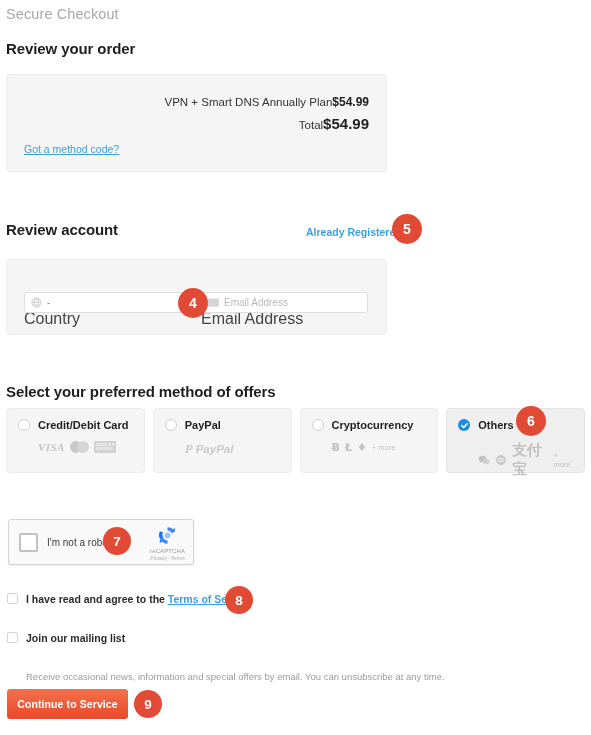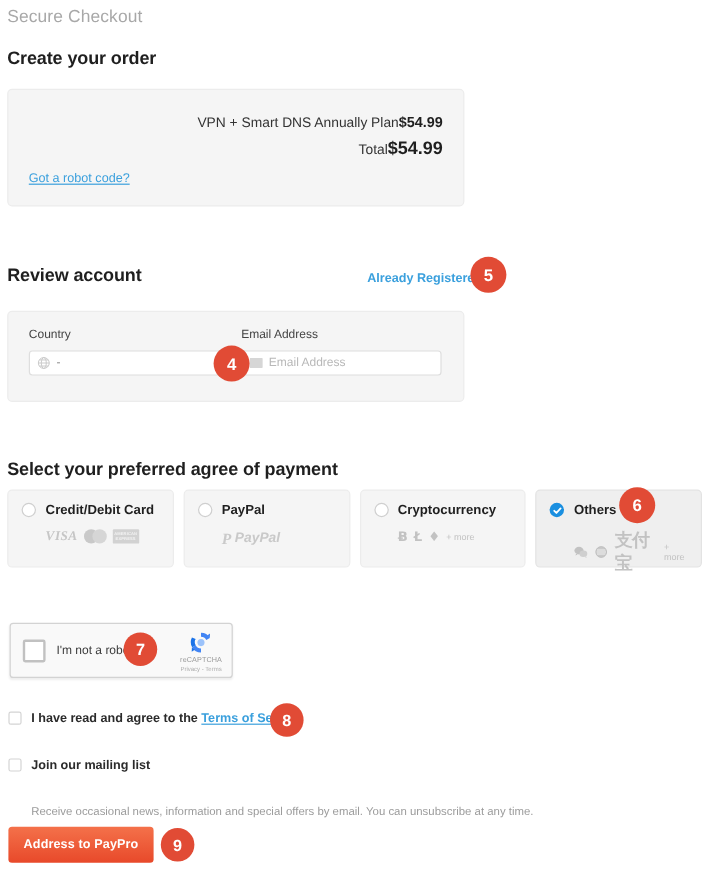--- a/index.html
+++ b/index.html
@@ -59,21 +59,21 @@
 
   
   .already-link {
     position: absolute; left: 306px; top: 226px;
     font-size: 10.5px; color: #3ba0dd; text-decoration: none;
     cursor: pointer; font-weight: 600;
   }
 
   
   .field-label {
-    position: absolute; font-size: 10px; color: #444;
+    position: absolute; font-size: 16px; color: #444; margin-top: 36px;
   }
   #lbl-country { left: 24px; top: 274px; }
   #lbl-email { left: 201px; top: 274px; }
 
   .input-box {
     position: absolute; height: 21px;
     background: #ffffff; border: 1px solid #dedede; border-radius: 3px;
     display: flex; align-items: center; gap: 5px;
     padding: 0 6px;
     font-size: 10px; color: #b0b0b0;
@@ -223,32 +223,32 @@
   #badge-8 { left: 225px; top: 586px; width: 28px; height: 28px; font-size: 13.5px; }
   #badge-9 { left: 134px; top: 690px; width: 28px; height: 28px; font-size: 13.5px; }
 </style>
 </head>
 <body>
 
 <div class="page">
 
   <div class="secure-title">Secure Checkout</div>
 
-  <div class="sec-heading" id="h-review">Create your order</div>
+  <div class="sec-heading" id="h-review">Review your order</div>
 
   <div class="panel" id="order-card">
     <div class="order-row" id="order-row-plan">
       <span class="order-label">VPN + Smart DNS Annually Plan</span>
       <span class="order-amount">$54.99</span>
     </div>
     <div class="order-row" id="order-row-total">
       <span class="order-label">Total</span>
       <span class="order-amount total">$54.99</span>
     </div>
-    <div class="promo-link">Got a robot code?</div>
+    <div class="promo-link">Got a method code?</div>
   </div>
 
   <div class="sec-heading" id="h-create">Review account</div>
 
   <div class="already-link">Already Registered?</div>
 
   <div class="panel" id="account-card"></div>
 
   <div class="field-label" id="lbl-country">Country</div>
   <div class="field-label" id="lbl-email">Email Address</div>
@@ -268,21 +268,21 @@
 
   <div class="input-box" id="email-input">
     <span class="mini-icon">
       <svg viewBox="0 0 16 12" fill="#b5b5b5">
         <path d="M0.8 0h14.4a.8.8 0 01.8.8v10.4a.8.8 0 01-.8.8H.8a.8.8 0 01-.8-.8V.8A.8.8 0 01.8 0zm7.2 6.6L1.3 1.6h13.4L8 6.6z"></path>
       </svg>
     </span>
     <span class="inp-text">Email Address</span>
   </div>
 
-  <div class="sec-heading" id="h-payment">Select your preferred agree of payment</div>
+  <div class="sec-heading" id="h-payment">Select your preferred method of offers</div>
 
   <div class="pay-row">
 
     <div class="pay-card">
       <div class="pay-head">
         <span class="radio"></span>
         <span class="pay-name">Credit/Debit Card</span>
       </div>
       <div class="pay-logos">
         <span class="logo-visa">VISA</span>
@@ -375,21 +375,21 @@
 
   <span class="chk" id="chk-tos"></span>
   <span class="chk-text" id="txt-tos">
     <span>I have read and agree to the </span><span class="tos-link">Terms of Service</span>
   </span>
 
   <span class="chk" id="chk-mail"></span>
   <span class="chk-text" id="txt-mail">Join our mailing list</span>
   <span id="txt-mail-sub">Receive occasional news, information and special offers by email. You can unsubscribe at any time.</span>
 
-  <button id="continue-btn">Address to PayPro</button>
+  <button id="continue-btn">Continue to Service</button>
 
   <span class="badge" id="badge-4">4</span>
   <span class="badge" id="badge-5">5</span>
   <span class="badge" id="badge-6">6</span>
   <span class="badge" id="badge-7">7</span>
   <span class="badge" id="badge-8">8</span>
   <span class="badge" id="badge-9">9</span>
 
 </div>
 

